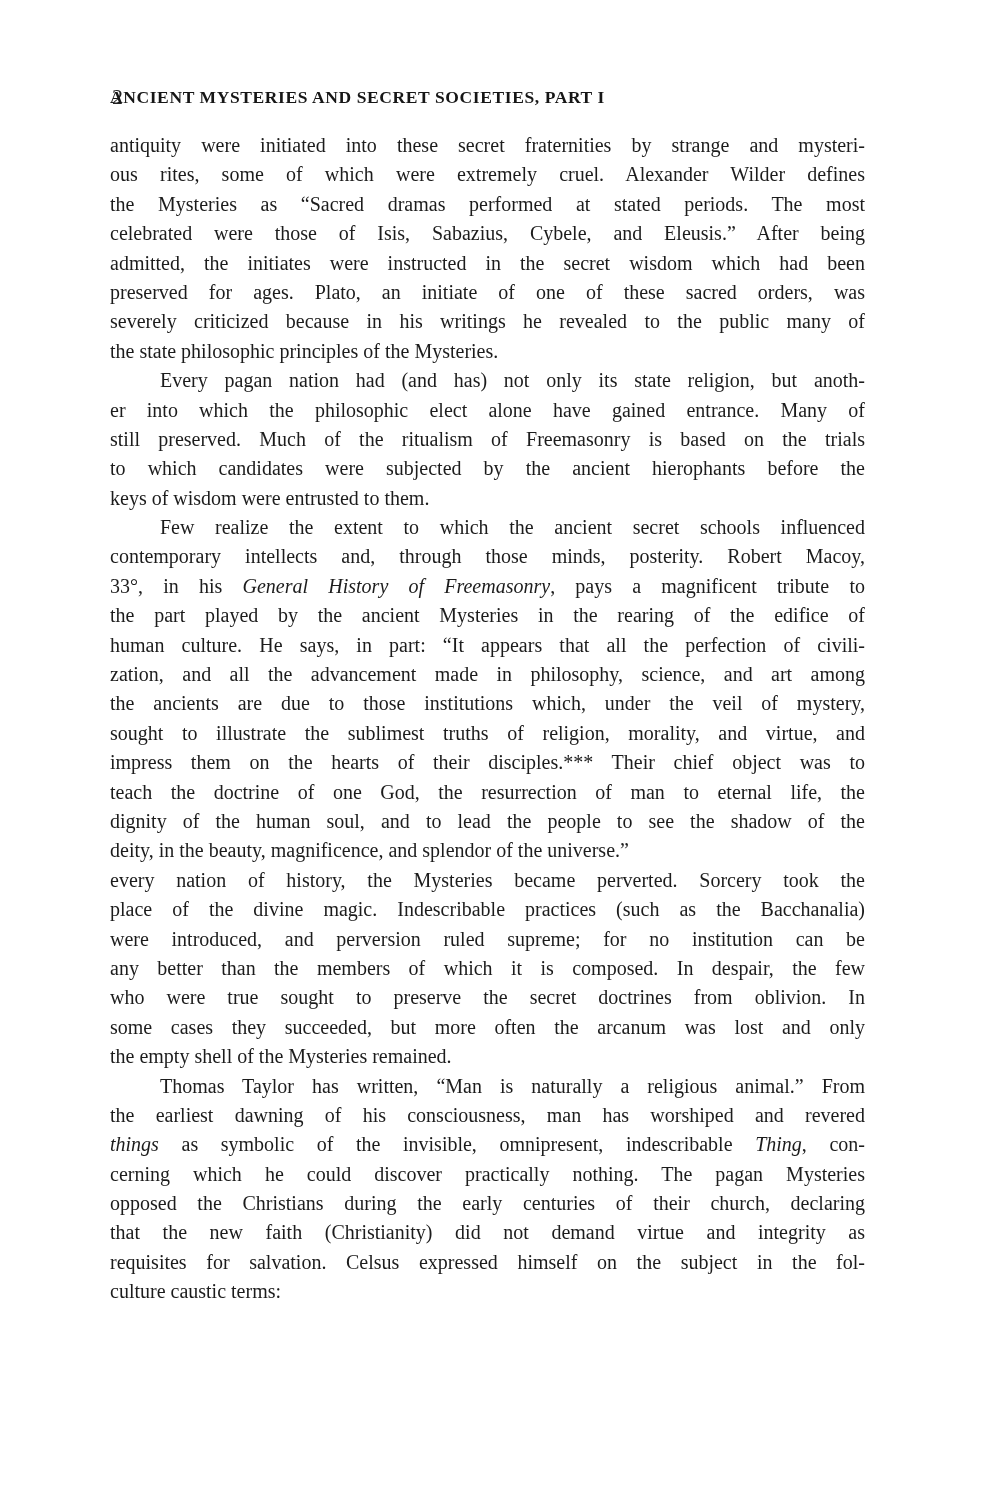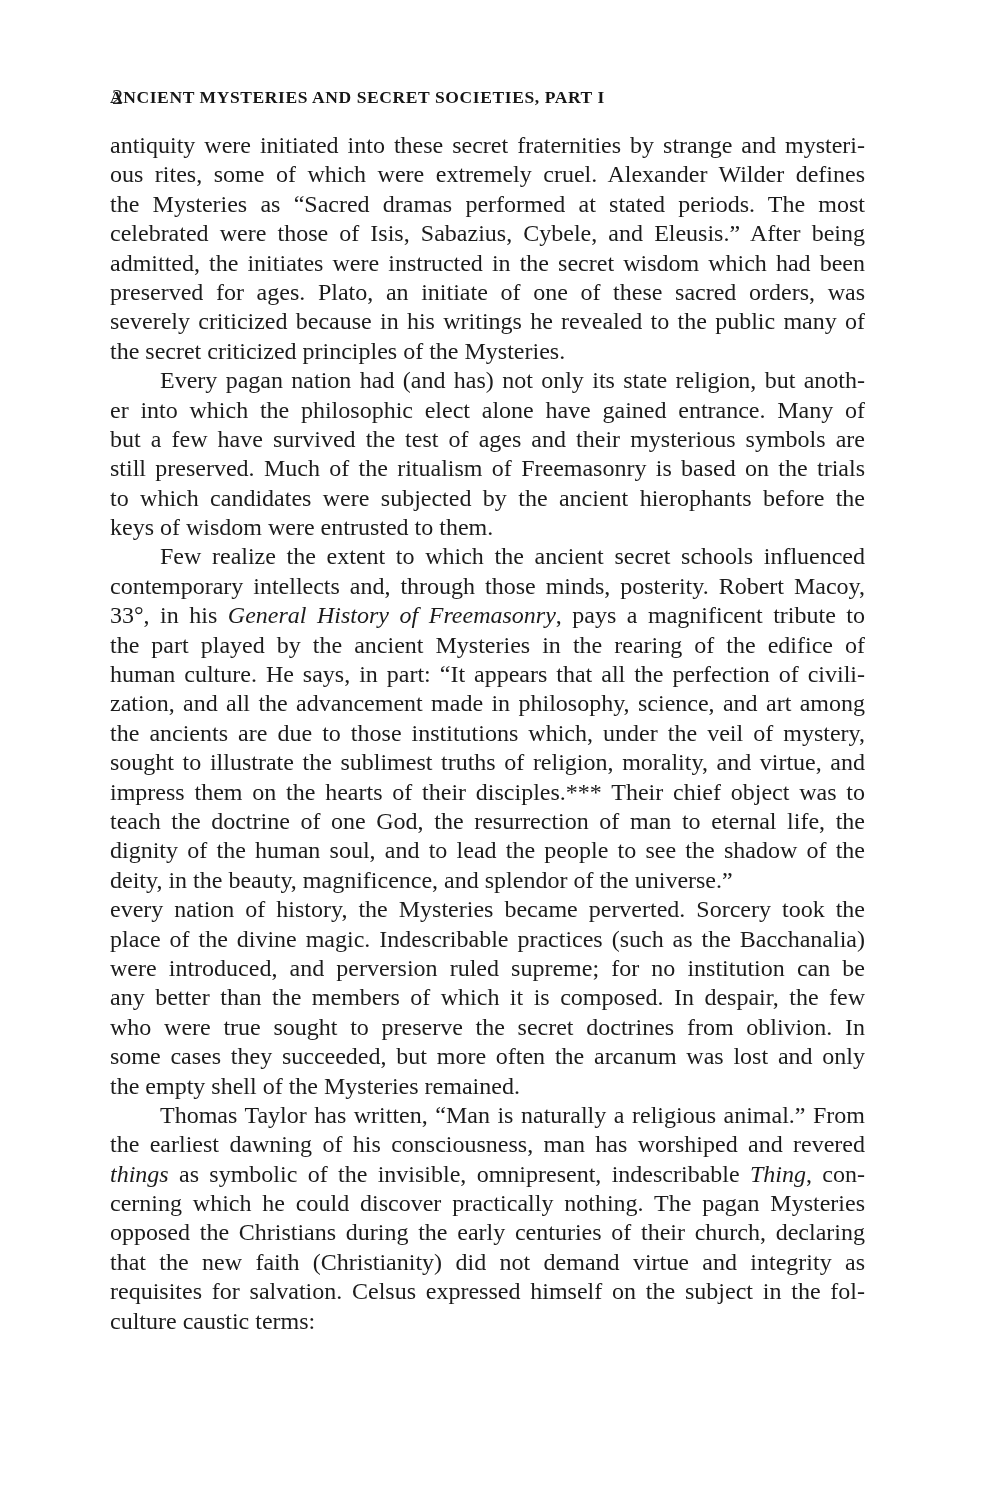--- a/index.html
+++ b/index.html
@@ -40,21 +40,21 @@
     font-weight: bold;
     letter-spacing: 0.6px;
     color: #161616;
     white-space: nowrap;
   }
   .body-text {
     position: absolute;
     top: 131px;
     left: 110px;
     width: 755px;
-    font-size: 24px;
+    font-size: 20px;
     line-height: 29.4px;
     color: #1c1c1c;
   }
   .line {
     text-align: justify;
     text-align-last: justify;
     white-space: normal;
     height: 29.4px;
     overflow: visible;
   }
@@ -77,24 +77,23 @@
     <span class="running-title">ANCIENT MYSTERIES AND SECRET SOCIETIES, PART I</span>
   </div>
   <div class="body-text">
       <div class="line"><span>antiquity were initiated into these secret fraternities by strange and mysteri-</span></div>
       <div class="line"><span>ous rites, some of which were extremely cruel. Alexander Wilder defines</span></div>
       <div class="line"><span>the Mysteries as “Sacred dramas performed at stated periods. The most</span></div>
       <div class="line"><span>celebrated were those of Isis, Sabazius, Cybele, and Eleusis.” After being</span></div>
       <div class="line"><span>admitted, the initiates were instructed in the secret wisdom which had been</span></div>
       <div class="line"><span>preserved for ages. Plato, an initiate of one of these sacred orders, was</span></div>
       <div class="line"><span>severely criticized because in his writings he revealed to the public many of</span></div>
-      <div class="line last"><span>the secret criticized principles of the Mysteries.</span></div>
+      <div class="line last"><span>the state philosophic principles of the Mysteries.</span></div>
       <div class="line indent"><span>Every pagan nation had (and has) not only its state religion, but anoth-</span></div>
       <div class="line"><span>er into which the philosophic elect alone have gained entrance. Many of</span></div>
-      <div class="line"><span>but a few have survived the test of ages and their mysterious symbols are</span></div>
       <div class="line"><span>still preserved. Much of the ritualism of Freemasonry is based on the trials</span></div>
       <div class="line"><span>to which candidates were subjected by the ancient hierophants before the</span></div>
       <div class="line last"><span>keys of wisdom were entrusted to them.</span></div>
       <div class="line indent"><span>Few realize the extent to which the ancient secret schools influenced</span></div>
       <div class="line"><span>contemporary intellects and, through those minds, posterity. Robert Macoy,</span></div>
       <div class="line"><span>33°, in his </span><i>General History of Freemasonry</i><span>, pays a magnificent tribute to</span></div>
       <div class="line"><span>the part played by the ancient Mysteries in the rearing of the edifice of</span></div>
       <div class="line"><span>human culture. He says, in part: “It appears that all the perfection of civili-</span></div>
       <div class="line"><span>zation, and all the advancement made in philosophy, science, and art among</span></div>
       <div class="line"><span>the ancients are due to those institutions which, under the veil of mystery,</span></div>

